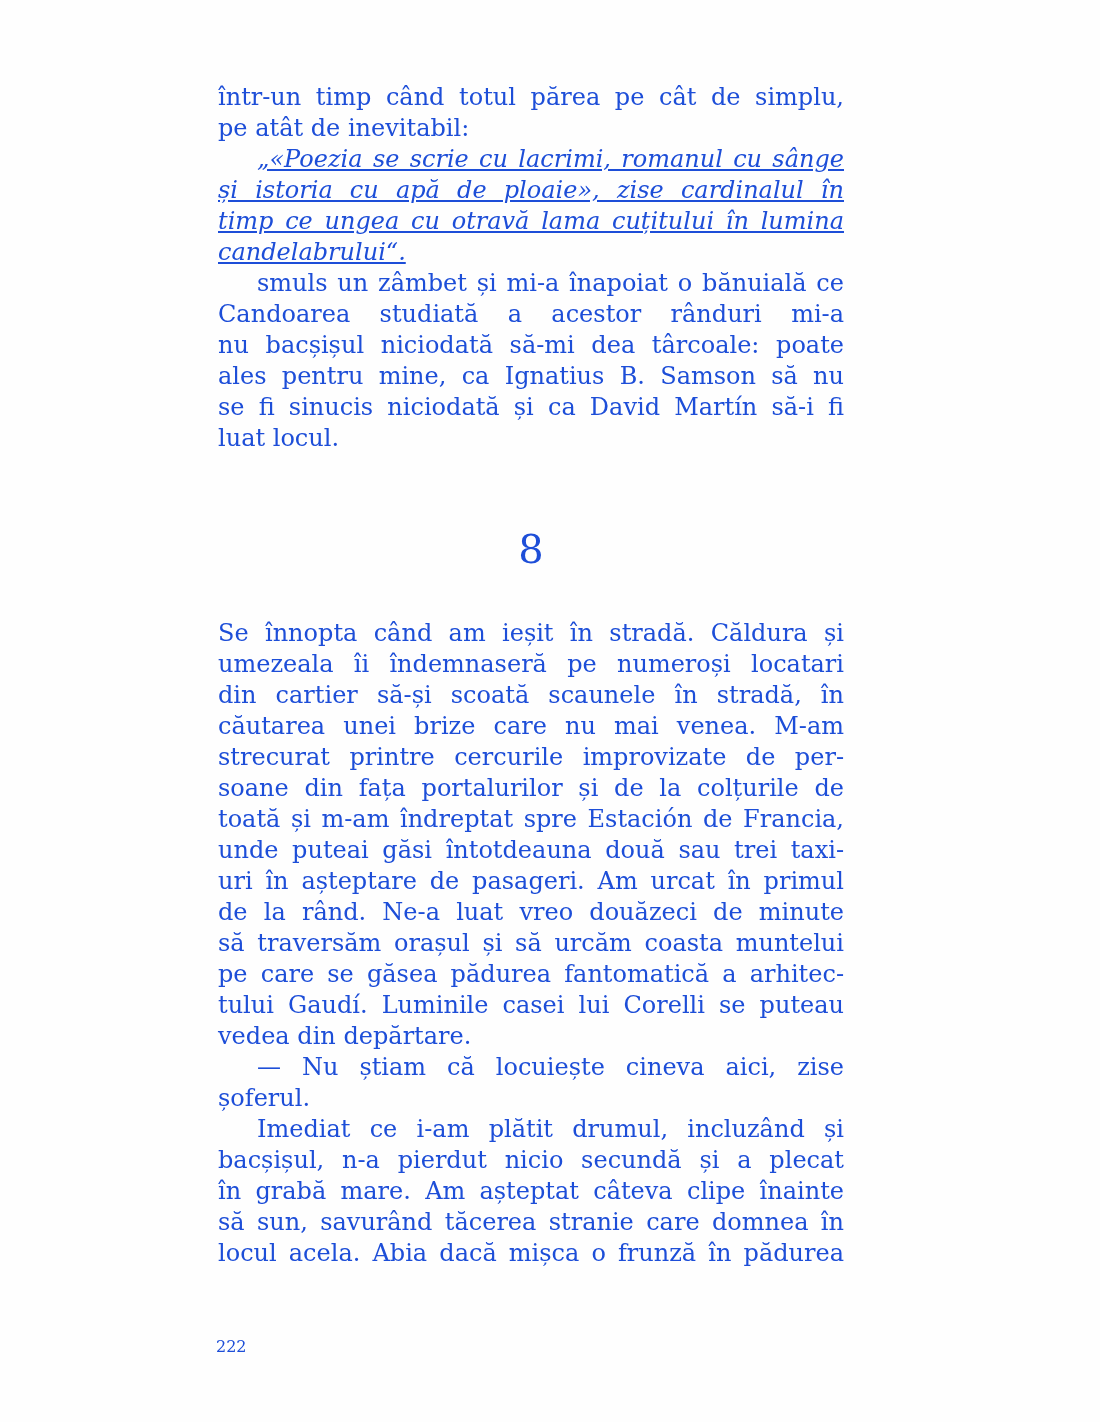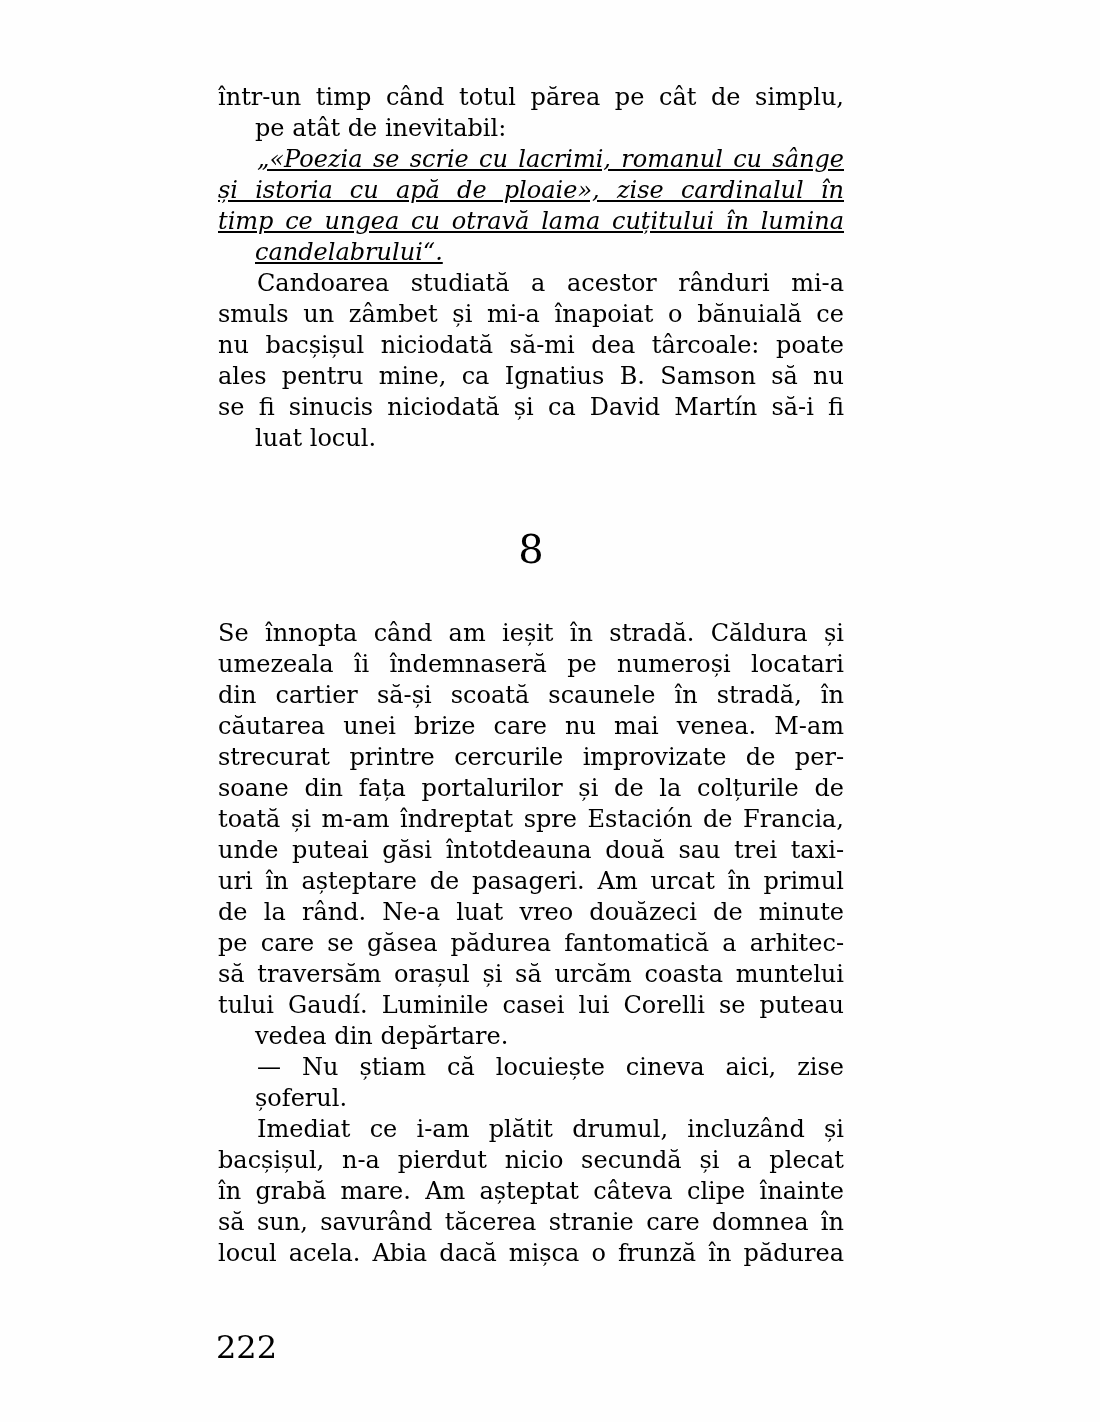--- a/index.html
+++ b/index.html
@@ -7,60 +7,59 @@
     padding: 0;
     background: #e8e8e8;
   }
   .page {
     position: relative;
     width: 1100px;
     height: 1422px;
     background: #fefefe;
     overflow: hidden;
     font-family: "DejaVu Serif", "Liberation Serif", serif;
-    color: #000000;
+    color: #1d4ed8;
   }
   .text-block {
     position: absolute;
     left: 218px;
     top: 82px;
     width: 626px;
     font-size: 24px;
     line-height: 31px;
   }
   .para { margin: 0; }
   .para .line {
     text-align: justify;
     text-align-last: justify;
     white-space: normal;
   }
   .para:not(.justify-all) .line:last-child {
     text-align-last: left;
-    margin-left: 37px;
   }
   .para.indent-first .line:first-child {
     text-indent: 39px;
   }
   .para.italic .line {
     font-style: italic;
     text-decoration: underline;
   }
   .chapter-heading {
     margin-top: 72px;
     margin-bottom: 46px;
     line-height: 46px;
     font-size: 40px;
     text-align: center;
     letter-spacing: 0;
   }
   .page-number {
     position: absolute;
     left: 216px;
     top: 1332px;
-    font-size: 32px;
+    font-size: 16px;
     line-height: 30px;
   }
 </style>
 </head>
 <body>
 
 <div class="page">
   <div class="text-block">
 
     <div class="para">
@@ -69,43 +68,43 @@
       </div>
 
     <div class="para indent-first italic">
         <div class="line">„«Poezia se scrie cu lacrimi, romanul cu sânge</div>
         <div class="line">și istoria cu apă de ploaie», zise cardinalul în</div>
         <div class="line">timp ce ungea cu otravă lama cuțitului în lumina</div>
         <div class="line">candelabrului“.</div>
       </div>
 
     <div class="para indent-first">
+        <div class="line">smuls un zâmbet și mi-a înapoiat o bănuială ce</div>
         <div class="line">Candoarea studiată a acestor rânduri mi-a</div>
-        <div class="line">smuls un zâmbet și mi-a înapoiat o bănuială ce</div>
         <div class="line">nu bacșișul niciodată să-mi dea târcoale: poate</div>
         <div class="line">ales pentru mine, ca Ignatius B. Samson să nu</div>
         <div class="line">se fi sinucis niciodată și ca David Martín să-i fi</div>
         <div class="line">luat locul.</div>
       </div>
 
     <div class="chapter-heading">8</div>
 
     <div class="para">
         <div class="line">Se înnopta când am ieșit în stradă. Căldura și</div>
         <div class="line">umezeala îi îndemnaseră pe numeroși locatari</div>
         <div class="line">din cartier să-și scoată scaunele în stradă, în</div>
         <div class="line">căutarea unei brize care nu mai venea. M-am</div>
         <div class="line">strecurat printre cercurile improvizate de per-</div>
         <div class="line">soane din fața portalurilor și de la colțurile de</div>
         <div class="line">toată și m-am îndreptat spre Estación de Francia,</div>
         <div class="line">unde puteai găsi întotdeauna două sau trei taxi-</div>
         <div class="line">uri în așteptare de pasageri. Am urcat în primul</div>
         <div class="line">de la rând. Ne-a luat vreo douăzeci de minute</div>
+        <div class="line">să traversăm orașul și să urcăm coasta muntelui</div>
         <div class="line">pe care se găsea pădurea fantomatică a arhitec-</div>
-        <div class="line">să traversăm orașul și să urcăm coasta muntelui</div>
         <div class="line">tului Gaudí. Luminile casei lui Corelli se puteau</div>
         <div class="line">vedea din depărtare.</div>
       </div>
 
     <div class="para indent-first">
         <div class="line">— Nu știam că locuiește cineva aici, zise</div>
         <div class="line">șoferul.</div>
       </div>
 
     <div class="para indent-first justify-all">

